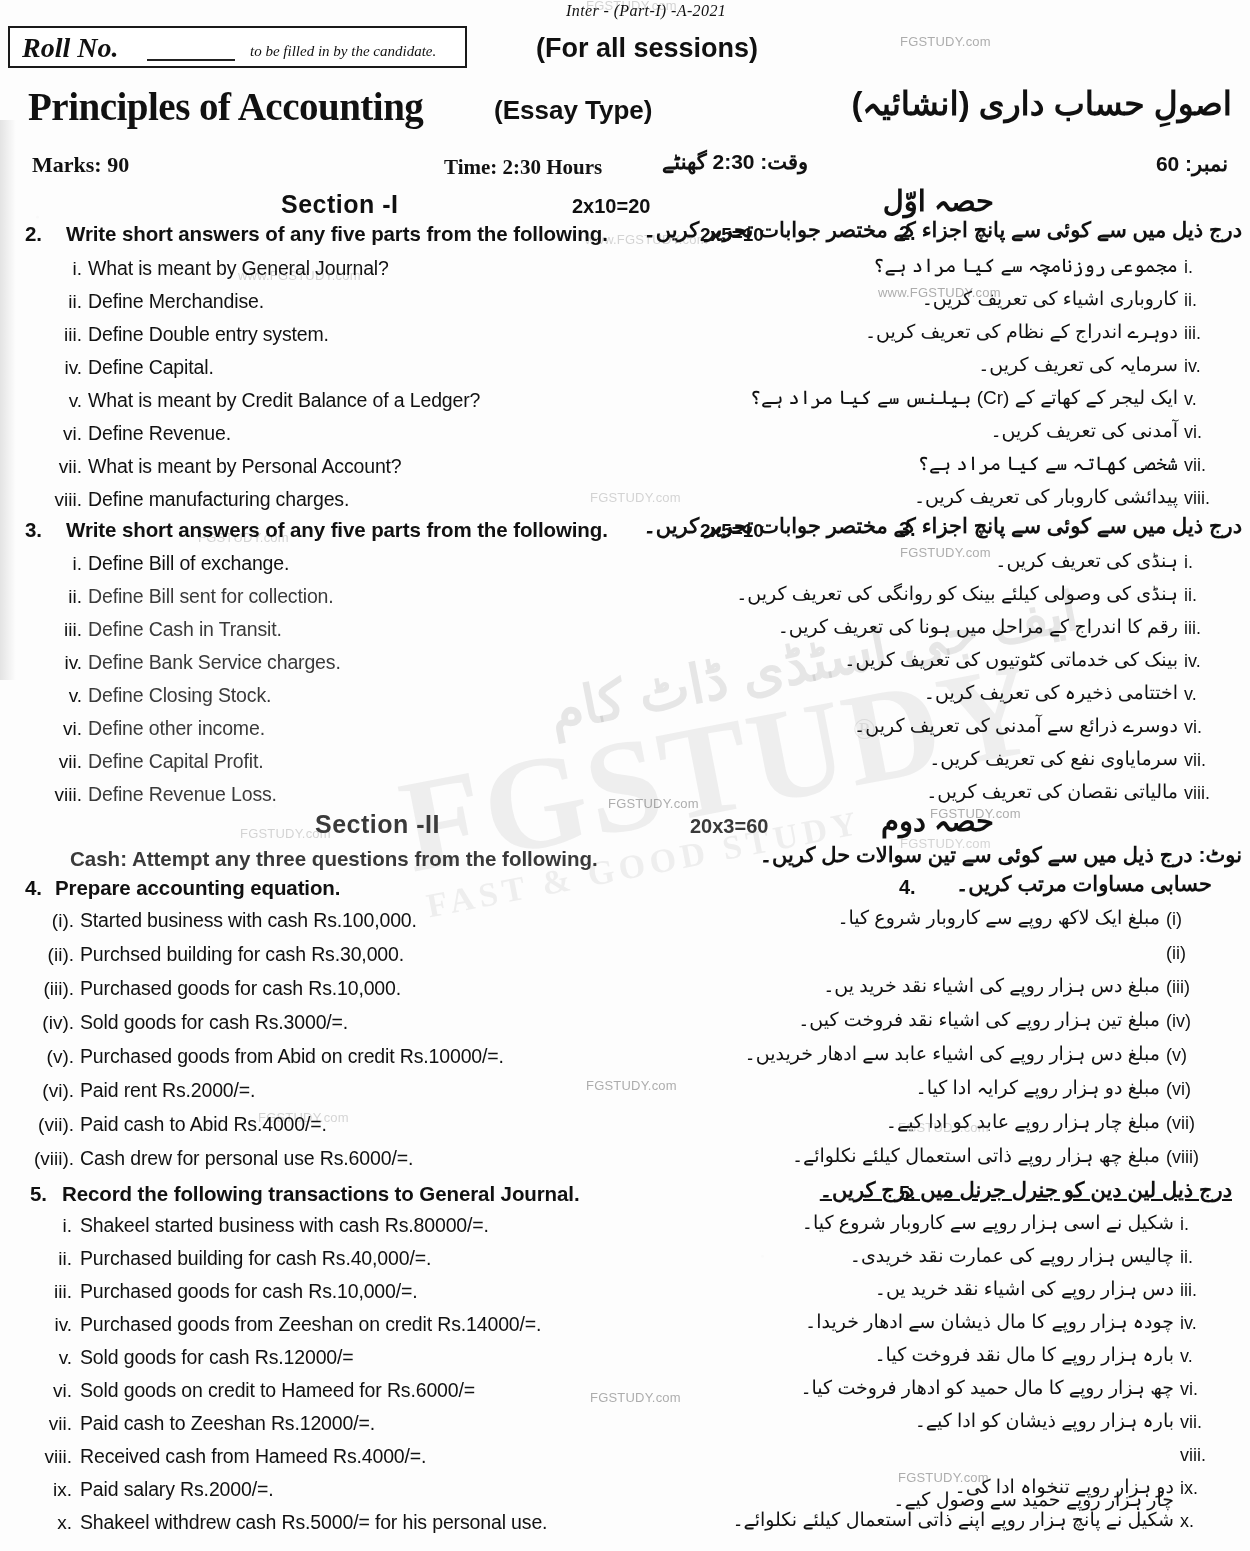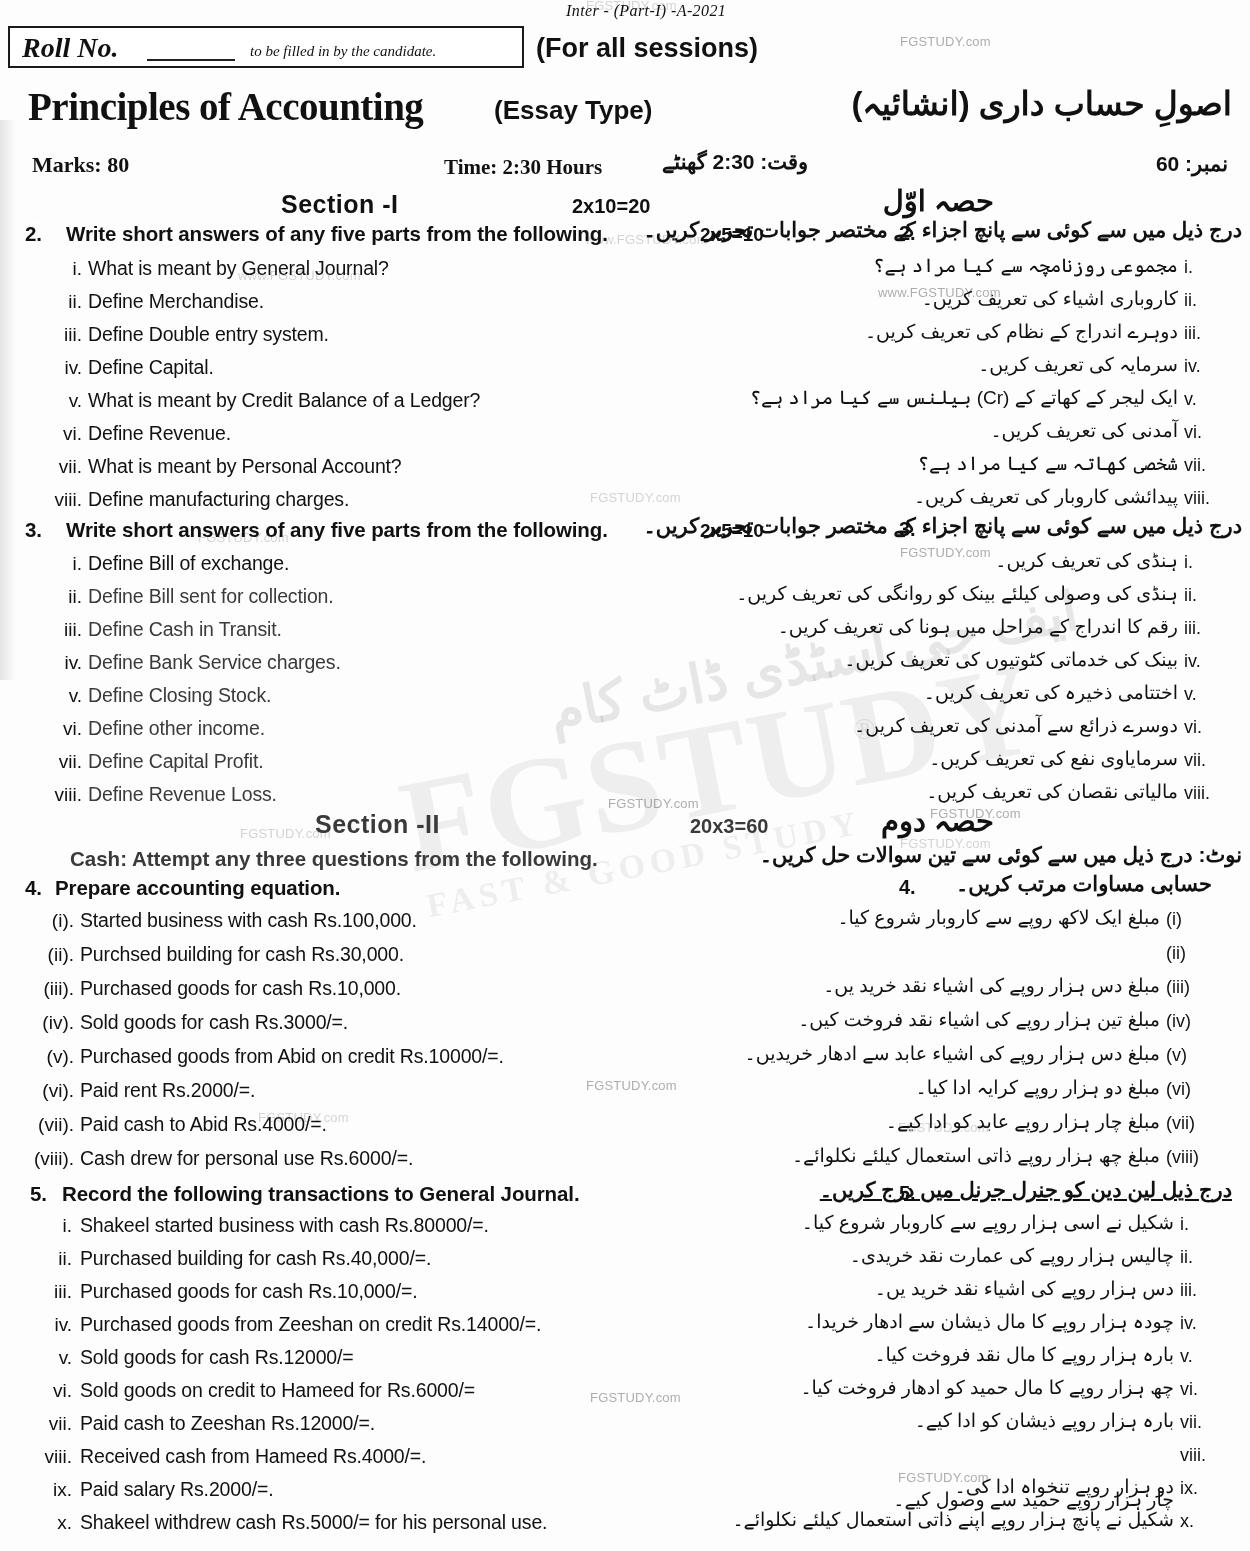--- a/index.html
+++ b/index.html
@@ -106,21 +106,21 @@
     left: 566px; top: 2px;
     font-family: "Liberation Serif", serif;
     font-style: italic;
     font-size: 16px;
     letter-spacing: .4px;
     white-space: nowrap;
   }
   .roll-box {
     position: absolute;
     left: 8px; top: 26px;
-    width: 516px; height: 42px;
+    width: 459px; height: 42px;
     border: 2px solid #1a1a1a;
     box-sizing: border-box;
     background: #fff;
   }
   .roll-label {
     position: absolute;
     left: 12px; top: 4px;
     font-family: "Liberation Serif", serif;
     font-style: italic;
     font-weight: 700;
@@ -323,21 +323,21 @@
     <span class="roll-label">Roll No.</span>
     <span class="roll-rule"></span>
     <span class="roll-note">to be filled in by the candidate.</span>
   </div>
   <div class="sessions">(For all sessions)</div>
 
   <div class="subject-title">Principles of Accounting</div>
   <div class="subject-sub">(Essay Type)</div>
   <div class="subject-urdu">اصولِ حساب داری (انشائیہ)</div>
 
-  <div class="marks">Marks: 80</div>
+  <div class="marks">Marks: 90</div>
   <div class="time">Time: 2:30 Hours</div>
   <div class="time-urdu">وقت: 2:30 گھنٹے</div>
   <div class="numbr-urdu">نمبر: 60</div>
 
   <div class="section-title" style="left:281px; top:190px;">Section -I</div>
   <div class="section-marks" style="left:572px; top:195px;">2x10=20</div>
   <div class="section-urdu" style="right:256px; top:184px;">حصہ اوّل</div>
 
   <div class="q-head" style="left:25px; top:222px;">2.</div>
   <div class="q-head" style="left:66px; top:222px;">Write short answers of any five parts from the following.</div>

